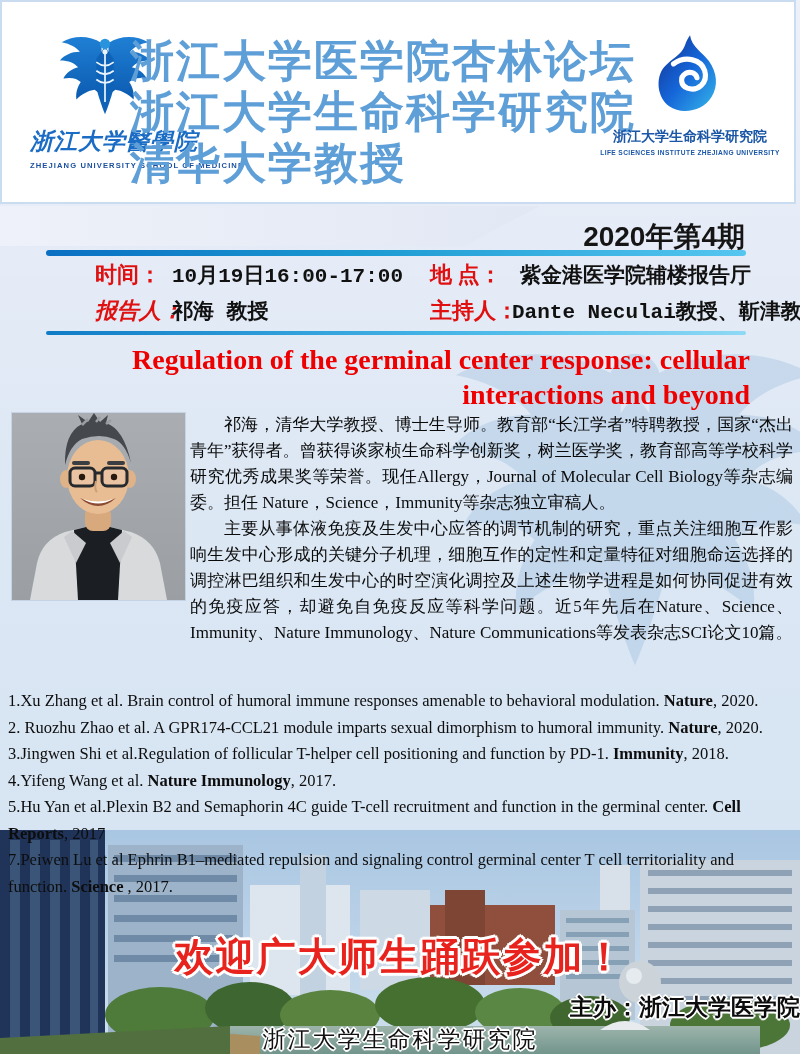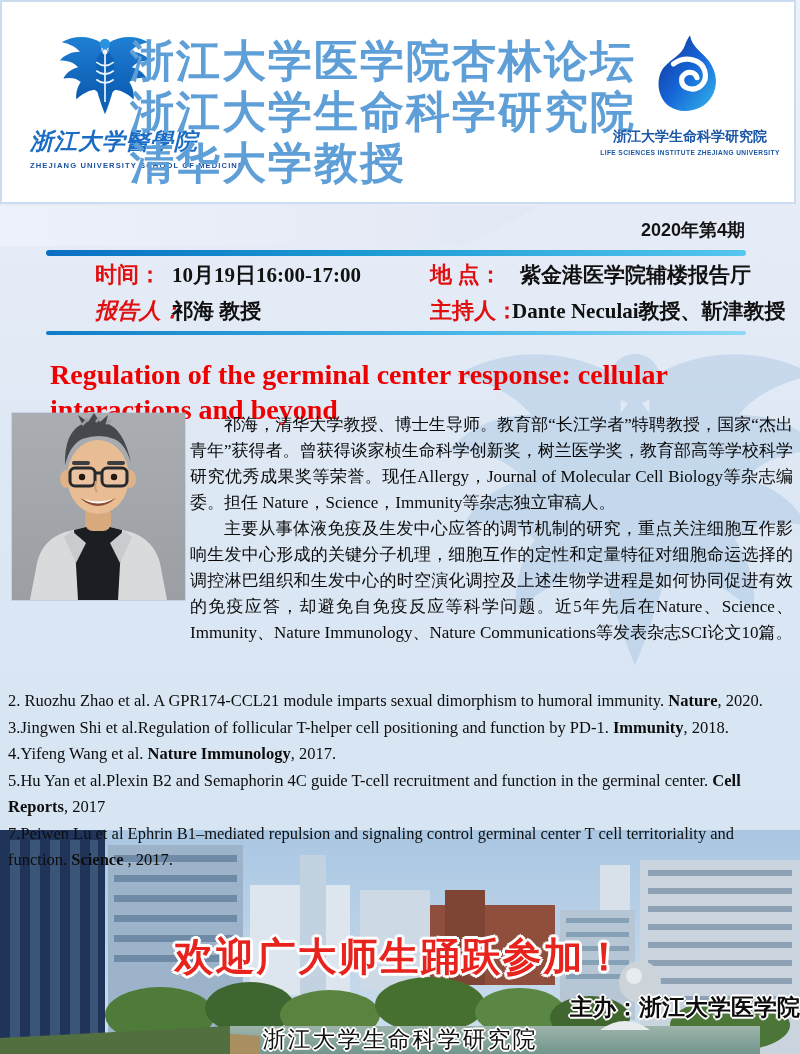--- a/index.html
+++ b/index.html
@@ -24,32 +24,32 @@
     font-size:44px;line-height:51px;letter-spacing:2px;color:#5f9fd8;
   }
   .lsi-logo-block{position:absolute;right:14px;top:30px;width:180px;text-align:center;}
   .lsi-logo-block svg{display:block;margin:0 auto;}
   .lsi-cn{font-weight:bold;font-size:14px;color:#1b57a6;margin-top:8px;white-space:nowrap;}
   .lsi-en{font-size:6.6px;font-weight:bold;color:#1b57a6;letter-spacing:0.4px;margin-top:3px;white-space:nowrap;}
   
   .band{position:absolute;top:206px;left:0;width:540px;height:40px;
     background:linear-gradient(90deg,#eef1f9,#e2e8f4);
     clip-path:polygon(0 0,100% 0,86% 100%,0 100%);}
-  .issue{position:absolute;top:218px;right:55px;font-size:18px;font-weight:bold;color:#151515;}
+  .issue{position:absolute;top:218px;right:55px;font-size:28px;font-weight:bold;color:#151515;}
   .rule{position:absolute;left:46px;width:700px;border-radius:3px;}
   .rule1{top:250px;height:6px;background:linear-gradient(90deg,#0a6fc2,#1b9ad2 45%,#55c6f0);}
   .rule2{top:331px;height:4px;background:linear-gradient(90deg,#0f7cc6,#49b8e8 60%,#8fd9f5);}
   .info-label{position:absolute;font-size:22px;font-weight:bold;color:#e01010;
     font-family:"Liberation Serif","DejaVu Serif",serif;white-space:nowrap;}
   .info-value{position:absolute;font-size:21px;font-weight:bold;color:#111;
-    font-family:Liberation Serif, serif;white-space:nowrap;}
+    font-family:Liberation Mono, monospace;white-space:nowrap;}
   .talk-title{
-    position:absolute;top:342px;left:50px;width:700px;text-align:left;
+    position:absolute;top:342px;left:50px;width:700px;text-align:right;
     font-family:"Liberation Serif","DejaVu Serif",serif;font-weight:bold;
-    font-size:28px;line-height:35px;color:#ee0000;margin-top:15px;
+    font-size:28px;line-height:35px;color:#ee0000;
   }
   .speaker-photo{position:absolute;top:413px;left:12px;width:173px;height:187px;
     box-shadow:0 0 0 1px rgba(160,180,205,.4);}
   .bio{position:absolute;top:412px;left:190px;width:603px;
     font-family:"Liberation Serif","DejaVu Serif",serif;font-size:17px;line-height:26px;
     color:#0a0a0a;text-align:justify;}
   .bio p{margin:0;text-indent:2em;}
   .pub-heading{position:absolute;top:659px;left:25px;font-size:20px;font-weight:bold;color:#0a0a0a;}
   .pub-list{position:absolute;top:688px;left:8px;width:786px;z-index:3;
     font-family:"Liberation Serif","DejaVu Serif",serif;font-size:16.5px;line-height:26.5px;color:#0d0d0d;}
@@ -196,20 +196,21 @@
     <path d="M68,85 Q86,101 104,85 Q86,94 68,85 Z" fill="#8a4a33"></path>
     <path d="M71,86 Q86,95 101,86 Q86,91 71,86 Z" fill="#ffffff"></path>
   </svg>
 
   <div class="bio">
     <p>祁海，清华大学教授、博士生导师。教育部“长江学者”特聘教授，国家“杰出青年”获得者。曾获得谈家桢生命科学创新奖，树兰医学奖，教育部高等学校科学研究优秀成果奖等荣誉。现任Allergy，Journal of Molecular Cell Biology等杂志编委。担任 Nature，Science，Immunity等杂志独立审稿人。</p>
     <p>主要从事体液免疫及生发中心应答的调节机制的研究，重点关注细胞互作影响生发中心形成的关键分子机理，细胞互作的定性和定量特征对细胞命运选择的调控淋巴组织和生发中心的时空演化调控及上述生物学进程是如何协同促进有效的免疫应答，却避免自免疫反应等科学问题。近5年先后在Nature、Science、Immunity、Nature Immunology、Nature Communications等发表杂志SCI论文10篇。</p>
   </div>
 
   <div class="pub-list">
+    <p class="pub-item"><span>1.Xu Zhang et al. Brain control of humoral immune responses amenable to behavioral modulation. </span><b>Nature</b><span>, 2020.</span></p>
     <p class="pub-item"><span>2. Ruozhu Zhao et al. A GPR174-CCL21 module imparts sexual dimorphism to humoral immunity. </span><b>Nature</b><span>, 2020.</span></p>
     <p class="pub-item"><span>3.Jingwen Shi et al.Regulation of follicular T-helper cell positioning and function by PD-1. </span><b>Immunity</b><span>,  2018.</span></p>
     <p class="pub-item"><span>4.Yifeng Wang et al. </span><b>Nature Immunology</b><span>, 2017.</span></p>
     <p class="pub-item"><span>5.Hu Yan et al.Plexin B2 and Semaphorin 4C guide T-cell recruitment and function in the germinal center. </span><b>Cell Reports</b><span>, 2017</span></p>
     <p class="pub-item"><span>7.Peiwen Lu et al Ephrin B1–mediated repulsion and signaling control germinal center T cell territoriality and function. </span><b>Science</b><span> , 2017.</span></p>
   </div>
 
   <svg class="campus" viewBox="0 0 800 224" preserveAspectRatio="none">
     <defs>
       <linearGradient id="sky" x1="0" y1="0" x2="0" y2="1">

